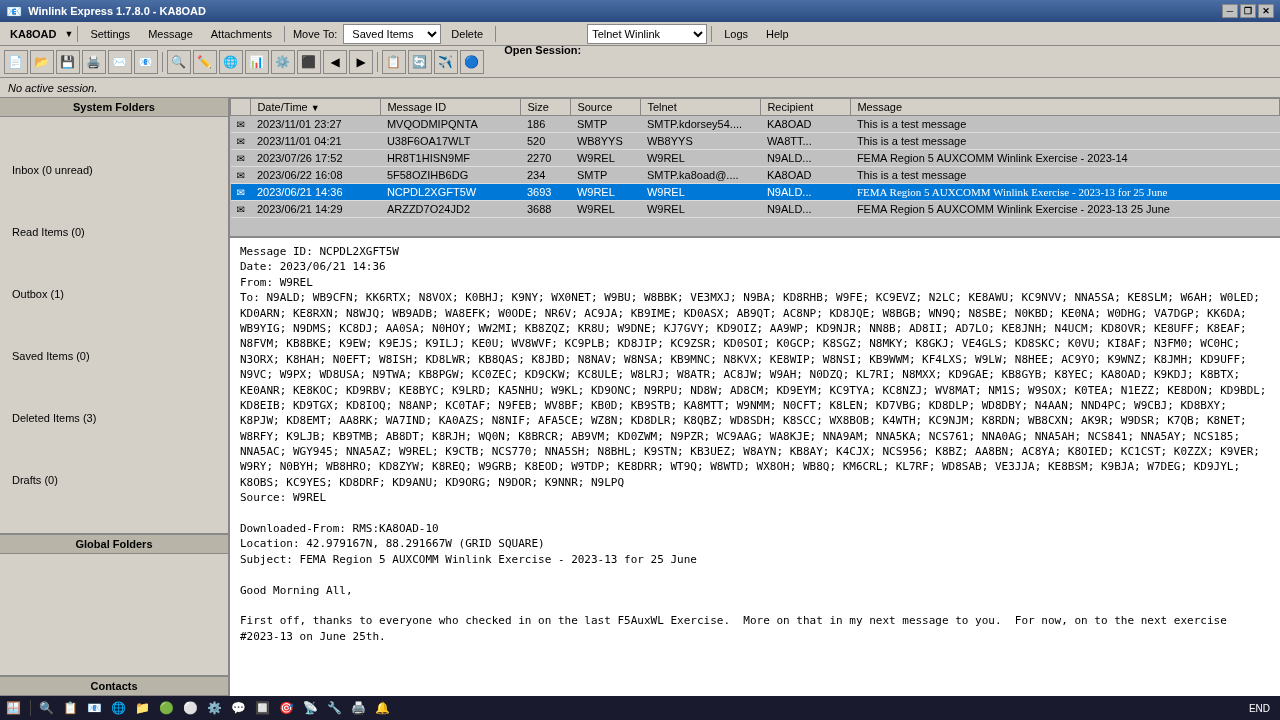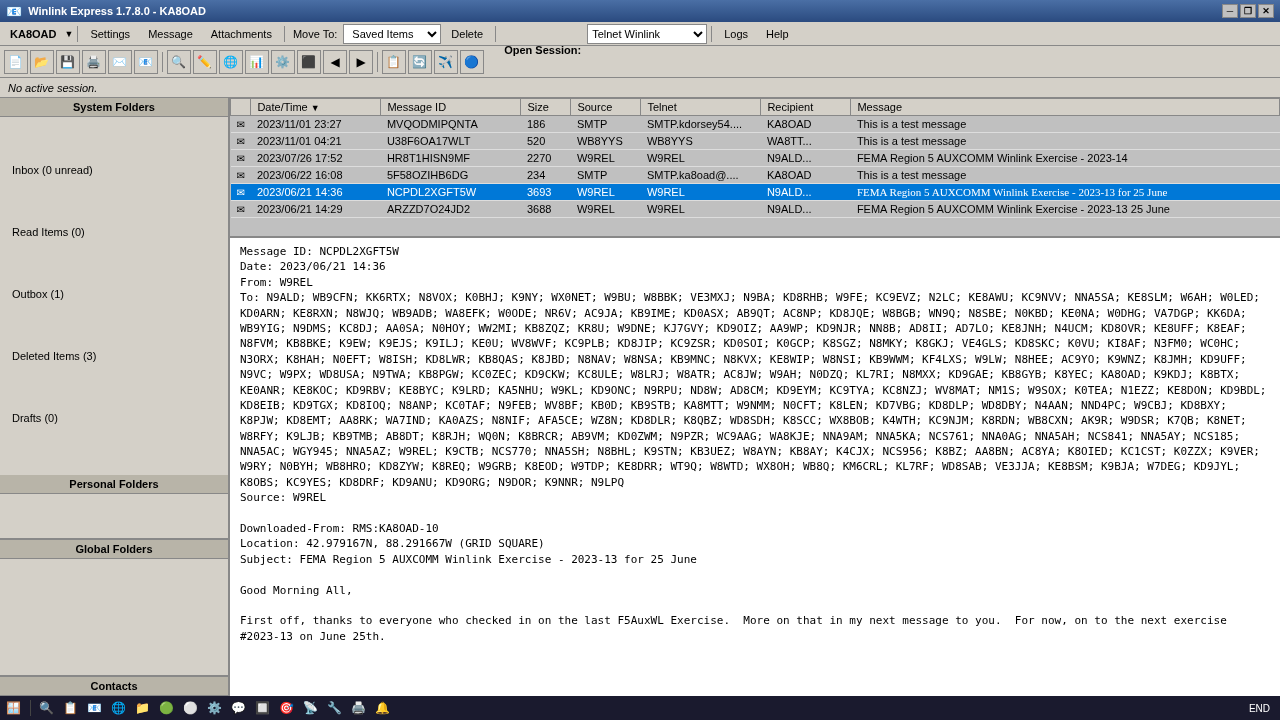--- a/index.html
+++ b/index.html
@@ -359,24 +359,24 @@
   <span>No active session.</span>
 </div>
 
 <div id="main-content">
 
   <div id="left-panel">
     <div class="folder-section-header">System Folders</div>
     <div class="folder-item">Inbox (0 unread)</div>
     <div class="folder-item">Read Items (0)</div>
     <div class="folder-item">Outbox (1)</div>
+    <div class="folder-item">Saved Items (0)</div>
     <div class="folder-item">Deleted Items (3)</div>
     <div class="folder-item">Drafts (0)</div>
 
-    <div class="folder-section-header" style="margin-top:4px;">Personal Folders</div>
     <div class="global-folders-section">
       <div class="folder-section-header">Global Folders</div>
     </div>
     <div class="contacts-section">
       <div class="folder-section-header">Contacts</div>
     </div>
   </div>
 
   <div id="right-panel">
 

